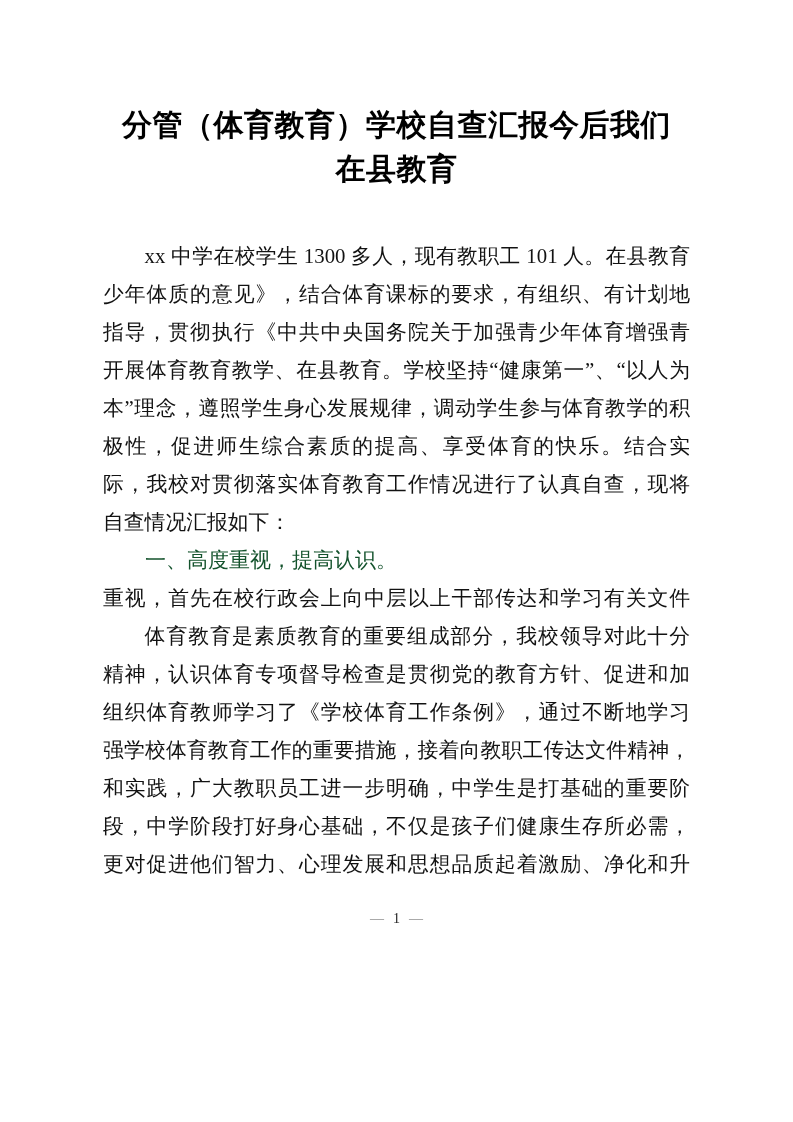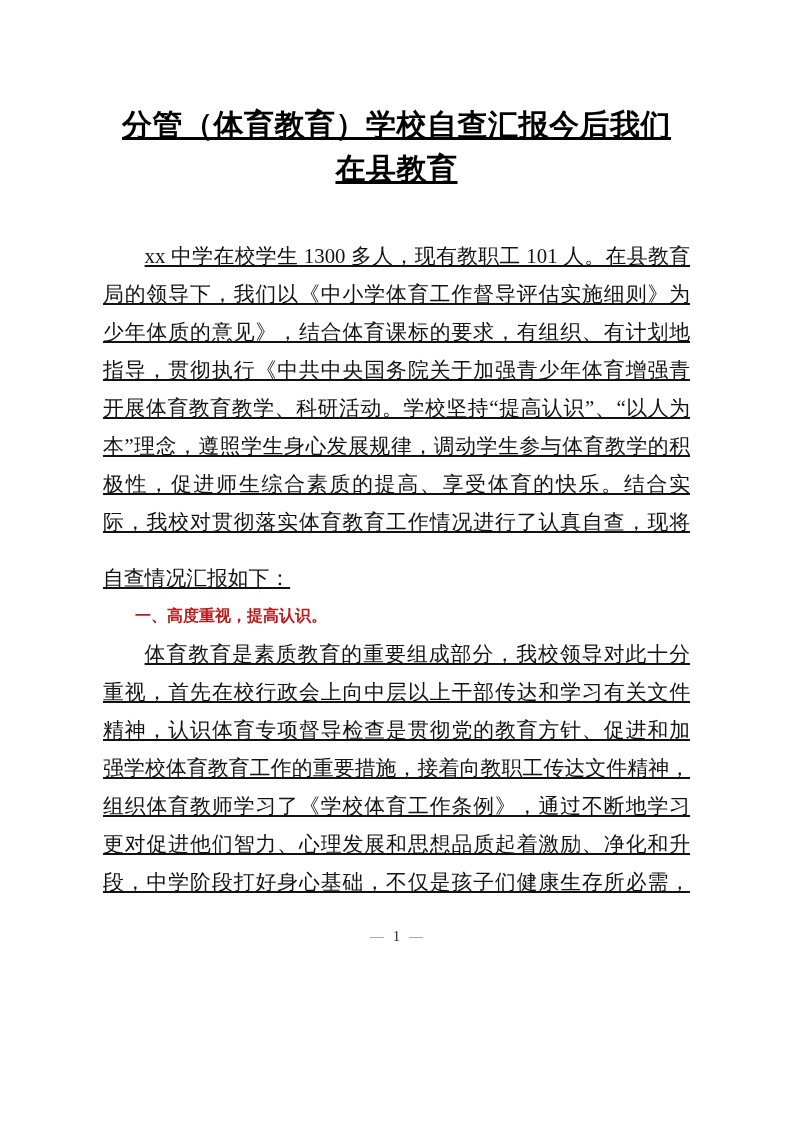--- a/index.html
+++ b/index.html
@@ -26,40 +26,38 @@
     margin: 0 0 46px 0;
     letter-spacing: 0.5px;
   }
   .body-text {
     font-size: 20.8px;
     line-height: 38px;
   }
   .line {
     text-align: justify;
     text-align-last: justify;
-    text-decoration: underline;
   }
   .line.center {
     text-align: center;
     text-align-last: center;
   }
   .line.last-left {
     text-align-last: left;
-    margin-top: 18px;
   }
   .line.indent {
     padding-left: 2em;
   }
   .section-heading {
     font-family: "Liberation Sans", "DejaVu Sans", sans-serif;
-    font-weight: bold;
-    font-size: 16px;
+    font-weight: normal;
+    font-size: 21px;
     line-height: 38px;
     padding-left: 2em;
-    color: #b91c1c;
+    color: #14532d;
     margin: 0;
   }
   .page-footer {
     margin-top: 26px;
     text-align: center;
     font-size: 14px;
     line-height: 20px;
     color: #222222;
   }
   .page-footer .dash {
@@ -74,40 +72,40 @@
 
   <h1 class="doc-title">
       <div class="line center">分管（体育教育）学校自查汇报今后我们</div>
       <div class="line center">在县教育</div>
     </h1>
 
   <div class="body-text">
 
     <div class="paragraph">
         <div class="line indent">xx 中学在校学生 1300 多人，现有教职工 101 人。在县教育</div>
-        <div class="line">局的领导下，我们以《中小学体育工作督导评估实施细则》为</div>
         <div class="line">少年体质的意见》，结合体育课标的要求，有组织、有计划地</div>
         <div class="line">指导，贯彻执行《中共中央国务院关于加强青少年体育增强青</div>
-        <div class="line">开展体育教育教学、科研活动。学校坚持“提高认识”、“以人为</div>
+        <div class="line">开展体育教育教学、在县教育。学校坚持“健康第一”、“以人为</div>
         <div class="line">本”理念，遵照学生身心发展规律，调动学生参与体育教学的积</div>
         <div class="line">极性，促进师生综合素质的提高、享受体育的快乐。结合实</div>
         <div class="line">际，我校对贯彻落实体育教育工作情况进行了认真自查，现将</div>
         <div class="line last-left">自查情况汇报如下：</div>
       </div>
 
     <h2 class="section-heading">一、高度重视，提高认识。</h2>
 
     <div class="paragraph">
+        <div class="line">重视，首先在校行政会上向中层以上干部传达和学习有关文件</div>
         <div class="line indent">体育教育是素质教育的重要组成部分，我校领导对此十分</div>
-        <div class="line">重视，首先在校行政会上向中层以上干部传达和学习有关文件</div>
         <div class="line">精神，认识体育专项督导检查是贯彻党的教育方针、促进和加</div>
+        <div class="line">组织体育教师学习了《学校体育工作条例》，通过不断地学习</div>
         <div class="line">强学校体育教育工作的重要措施，接着向教职工传达文件精神，</div>
-        <div class="line">组织体育教师学习了《学校体育工作条例》，通过不断地学习</div>
+        <div class="line">和实践，广大教职员工进一步明确，中学生是打基础的重要阶</div>
+        <div class="line">段，中学阶段打好身心基础，不仅是孩子们健康生存所必需，</div>
         <div class="line last-justify">更对促进他们智力、心理发展和思想品质起着激励、净化和升</div>
-        <div class="line">段，中学阶段打好身心基础，不仅是孩子们健康生存所必需，</div>
       </div>
 
   </div>
 
   <div class="page-footer">
     <span class="dash">—</span><span>1</span><span class="dash">—</span>
   </div>
 
 </div>
 

